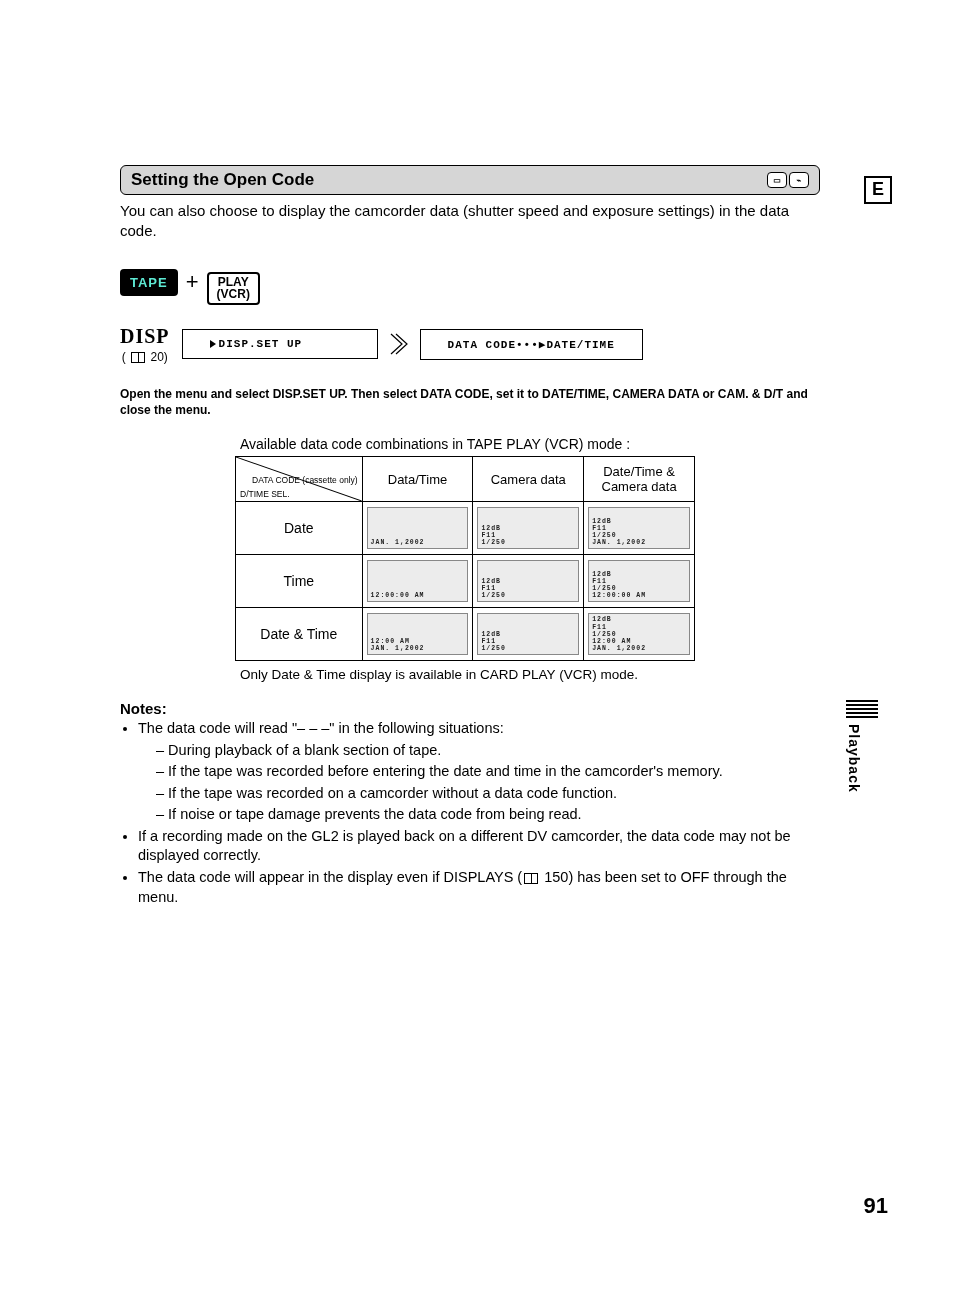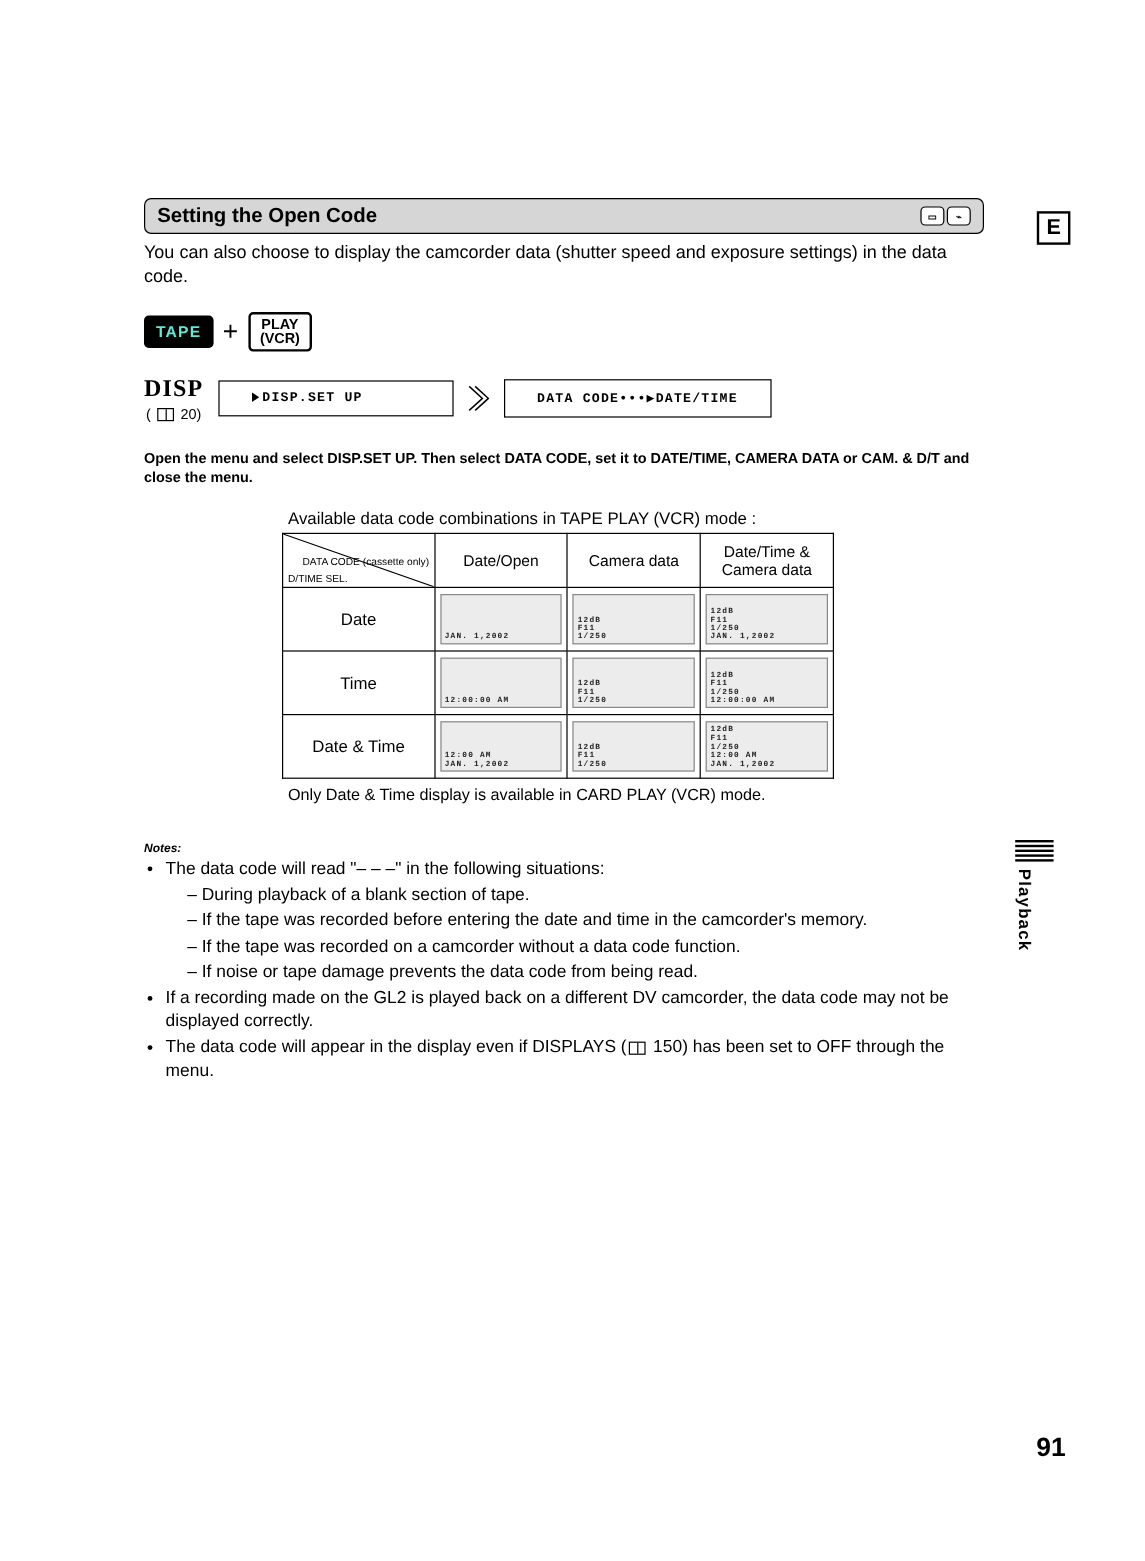--- a/index.html
+++ b/index.html
@@ -69,20 +69,21 @@
     font-weight: 400;
   }
   .play-chip {
     border: 2px solid #000;
     border-radius: 4px;
     padding: 2px 8px;
     text-align: center;
     font-weight: bold;
     font-size: 12px;
     line-height: 1.05;
+    margin-top: 12px;
   }
   .menu-row {
     margin-top: 20px;
     display: flex;
     align-items: center;
     gap: 12px;
   }
   .menu-col {
     text-align: center;
   }
@@ -196,23 +197,22 @@
     white-space: pre;
     font-weight: bold;
     color: #222;
   }
   .footnote {
     font-size: 13.5px;
     margin: 6px 0 0 120px;
   }
   .notes-head {
     font-weight: bold;
-    font-size: 10px;
-    margin-top: 32px;
-    font-style: italic;
+    font-size: 15px;
+    margin-top: 18px;
   }
   .notes ul {
     margin: 2px 0 0 0;
     padding-left: 18px;
   }
   .notes li {
     font-size: 14.5px;
     line-height: 1.35;
     margin-bottom: 2px;
   }
@@ -330,21 +330,21 @@
         <tr>
       <th class="corner">
         <svg class="diag" viewBox="0 0 100 40" preserveAspectRatio="none">
               <line x1="0" y1="0" x2="100" y2="40" stroke="#000" stroke-width="0.8"></line>
             </svg>
         <div class="top-label">DATA CODE
 (cassette
 only)</div>
         <div class="bot-label">D/TIME SEL.</div>
       </th>
-      <th>Date/Open</th>
+      <th>Data/Time</th>
       <th>Camera data</th>
       <th style="white-space:pre-line">Date/Time &amp;
 Camera data</th>
     </tr>
     <tr>
       <td class="rowhead">Date</td>
       <td class="cell">
             <div class="screen">
               <div class="bl">JAN. 1,2002</div>
             </div>

